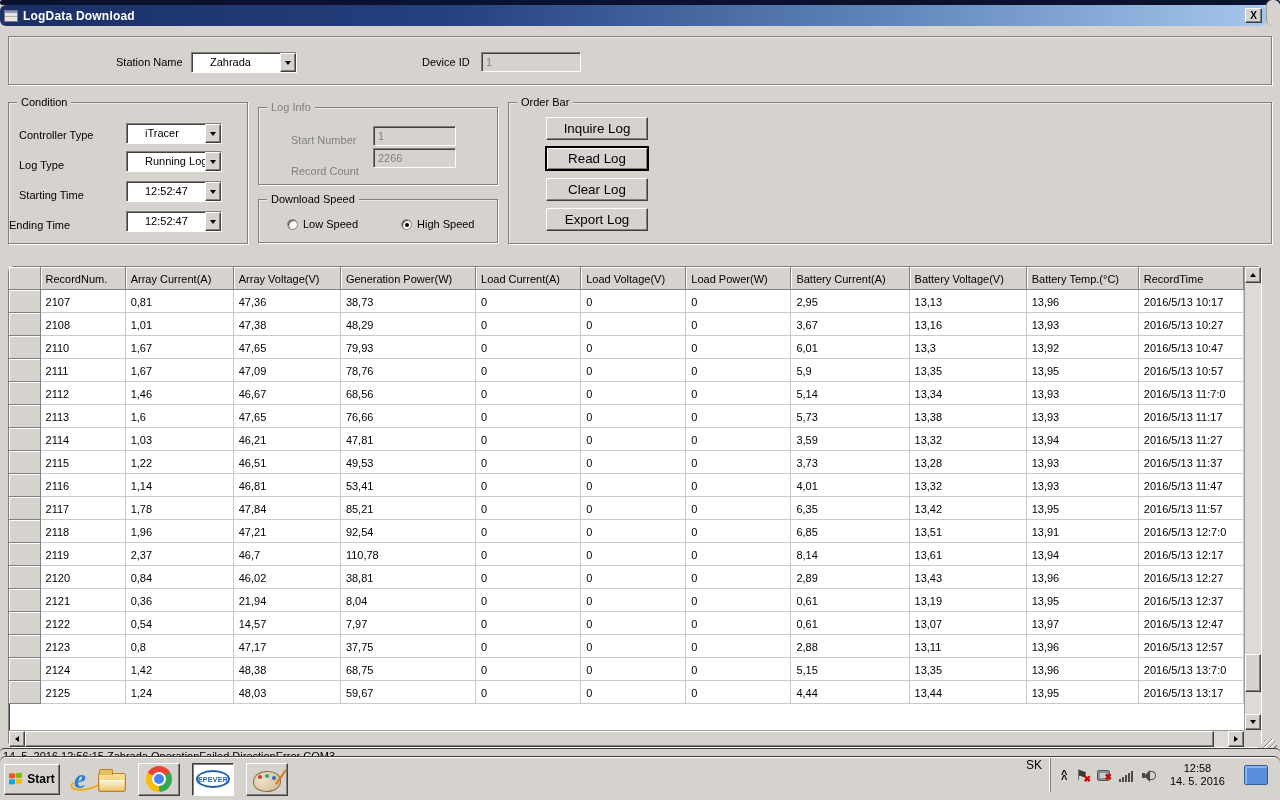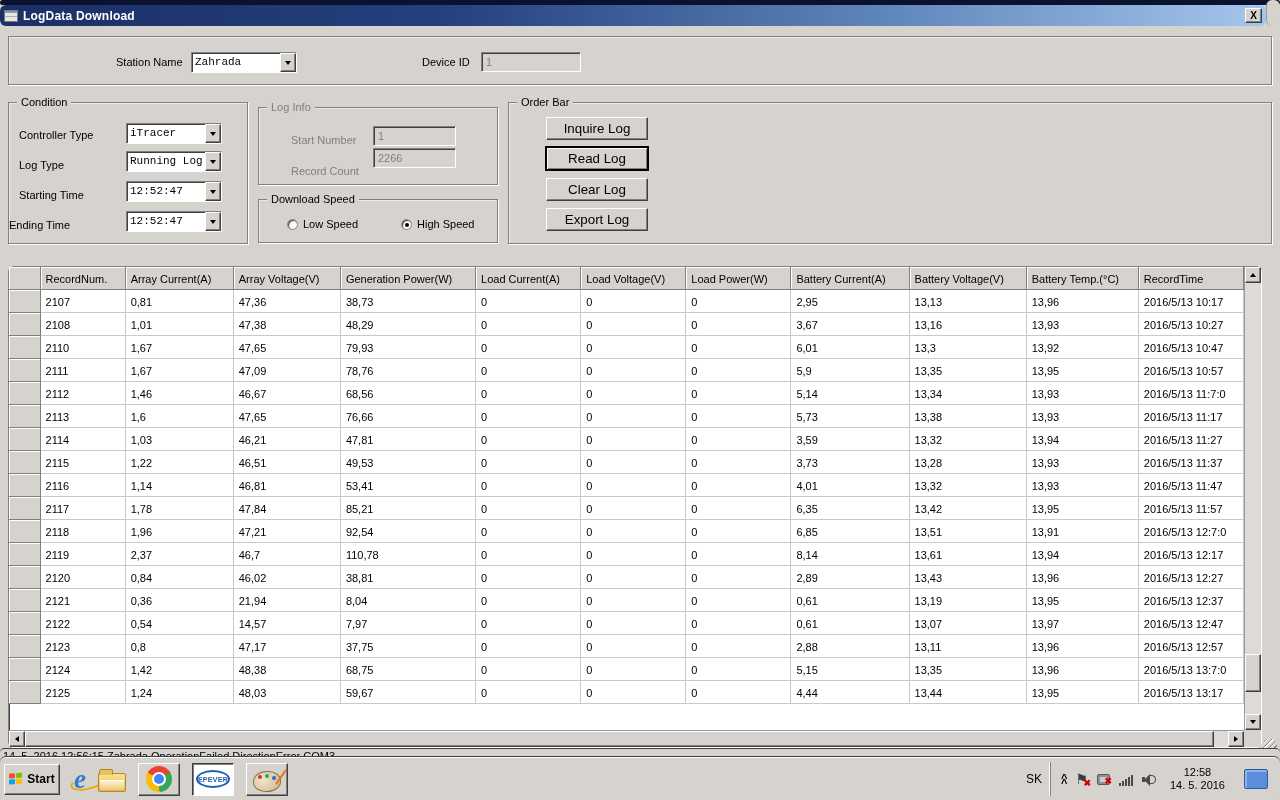--- a/index.html
+++ b/index.html
@@ -21,21 +21,21 @@
     border:1px solid; border-color:#fff #404040 #404040 #fff; box-shadow:inset -1px -1px 0 #808080;
     display:flex; align-items:center; justify-content:center; font-size:10px; font-weight:bold; line-height:1; }
 
   
   .gb { position:absolute; border:1px solid #808080; box-shadow:1px 1px 0 #fff, inset 1px 1px 0 #eceae6; }
   .gb-legend { position:absolute; top:-7px; left:8px; background:#d6d3ce; padding:0 4px; line-height:13px; }
   .sunken { border:1px solid; border-color:#808080 #fff #fff #808080; box-shadow:inset 1px 1px 0 #404040; }
   .raised { border:1px solid; border-color:#fff #404040 #404040 #fff; box-shadow:inset -1px -1px 0 #808080; background:#d6d3ce; }
 
   .combo { position:absolute; height:21px; background:#fff; display:flex; }
-  .combo .combo-text { flex:1; padding:3px 2px 0 3px; white-space:nowrap; overflow:hidden;font-family:Liberation Mono, monospace; }
+  .combo .combo-text { flex:1; padding:3px 2px 0 18px; white-space:nowrap; overflow:hidden; }
   .combo .combo-arrow-btn { width:16px; height:100%; background:#d6d3ce;
     border:1px solid; border-color:#fff #404040 #404040 #fff; box-shadow:inset -1px -1px 0 #808080;
     display:flex; align-items:center; justify-content:center; }
   .tri-down { width:0; height:0; border-left:3px solid transparent; border-right:3px solid transparent; border-top:4px solid #000; }
   .tri-up   { width:0; height:0; border-left:3px solid transparent; border-right:3px solid transparent; border-bottom:4px solid #000; }
   .tri-left { width:0; height:0; border-top:3px solid transparent; border-bottom:3px solid transparent; border-right:4px solid #000; }
   .tri-right{ width:0; height:0; border-top:3px solid transparent; border-bottom:3px solid transparent; border-left:4px solid #000; }
 
   .field { position:absolute; height:20px; padding:3px 3px 0 4px; color:#808080; background:#d6d3ce; overflow:hidden; }
   .label { position:absolute; white-space:nowrap; }
@@ -105,21 +105,21 @@
   .chrome-icon::after { content:""; position:absolute; left:8px; top:8px; width:10px; height:10px; border-radius:50%; background:#4285f4; }
   .epever-logo { width:34px; height:18px; border:2px solid #1f5fb0; border-radius:50%; display:flex; align-items:center; justify-content:center;
     color:#1f5fb0; font-size:7px; font-weight:bold; letter-spacing:0.3px; }
   .paint-icon { position:relative; width:28px; height:21px; background:radial-gradient(circle at 35% 40%,#efe3c8,#cdb891); border:1px solid #8a6d3b; border-radius:50% 45% 50% 45%; margin-top:4px; }
   .paint-icon i { position:absolute; width:4px; height:4px; border-radius:50%; }
   .paint-icon i:nth-child(1){ left:4px; top:3px; background:#d33; }
   .paint-icon i:nth-child(2){ left:11px; top:2px; background:#2a7; }
   .paint-icon i:nth-child(3){ left:18px; top:4px; background:#36c; }
   .paint-icon::after { content:""; position:absolute; right:-2px; top:-4px; width:2px; height:18px; background:#e07820; transform:rotate(35deg); border-radius:1px; }
 
-  .tray-area { margin-left:auto; display:flex; align-items:center; height:100%; }
+  .tray-area { margin-left:auto; display:flex; height:100%; }
   .lang-badge { padding:0 8px; font-size:12px; }
   .tray-panel { display:flex; align-items:center; gap:9px; height:34px; padding:0 8px 0 10px;
     border-left:1px solid #808080; box-shadow:-1px 0 0 #fff; }
   .chevron-icon { font-size:11px; font-weight:bold; letter-spacing:-1px; line-height:8px; text-align:center; }
   .chevron-icon::before { content:"^"; display:block; height:5px; }
   .chevron-icon::after { content:"^"; display:block; height:5px; }
   .badge-x { position:absolute; right:-3px; bottom:-2px; color:#d40000; font-size:9px; font-weight:bold; line-height:1; }
   .flag-icon { position:relative; font-size:14px; color:#3a3a3a; line-height:1; }
   .plug-icon { position:relative; width:13px; height:11px; background:#8a8f96; border:1px solid #55585d; border-radius:2px; }
   .plug-icon::before { content:""; position:absolute; left:2px; top:2px; width:7px; height:5px; background:#c9cdd2; }

